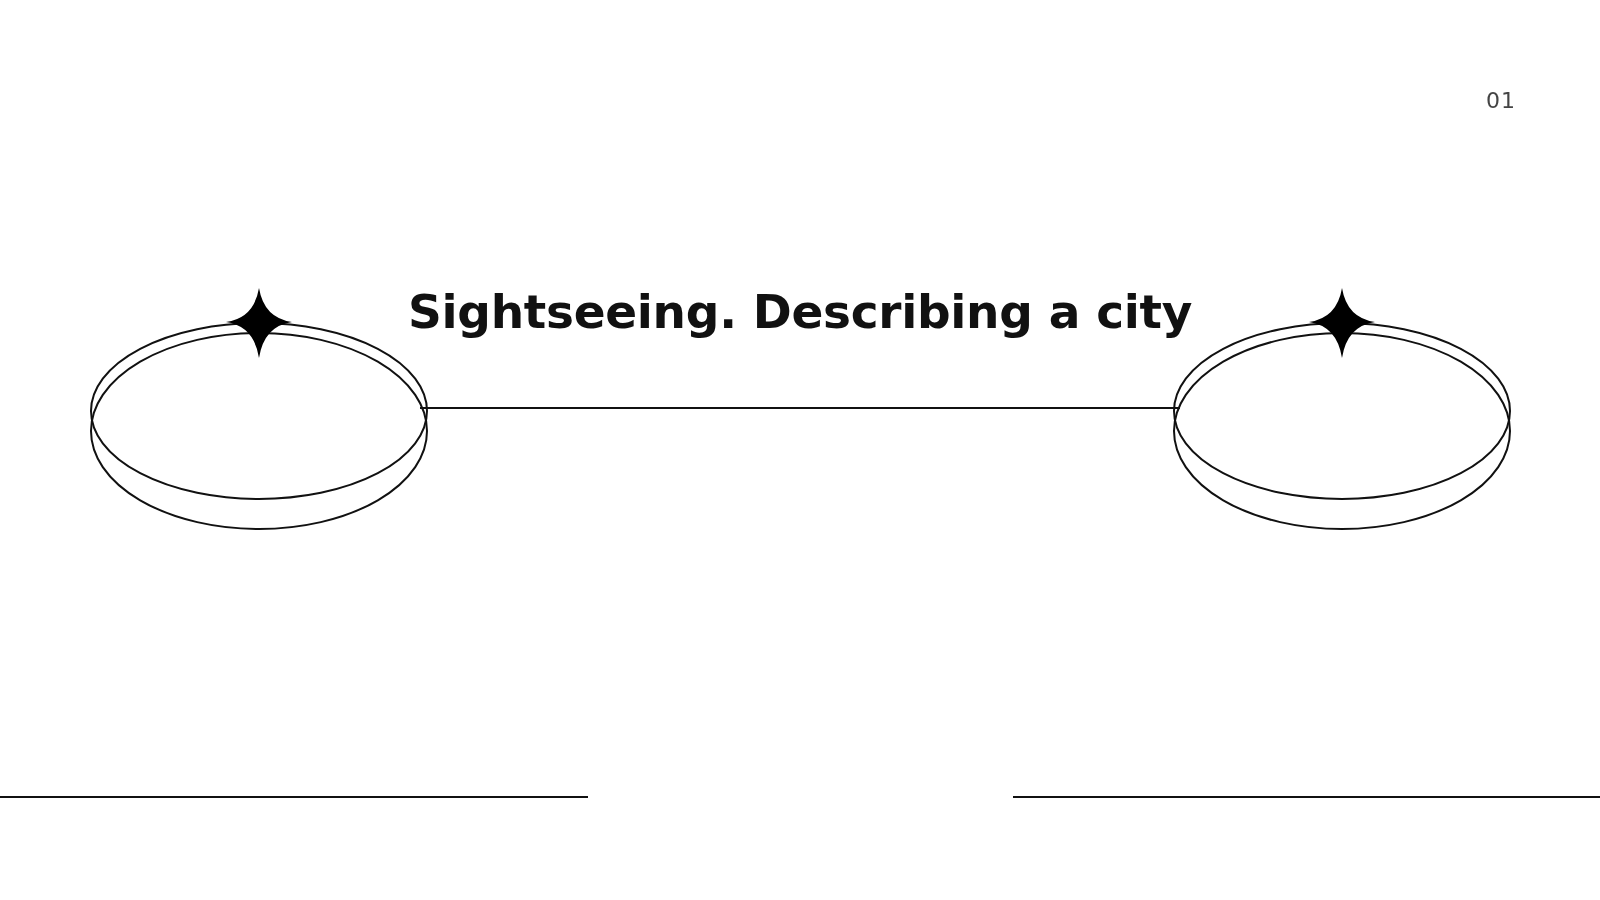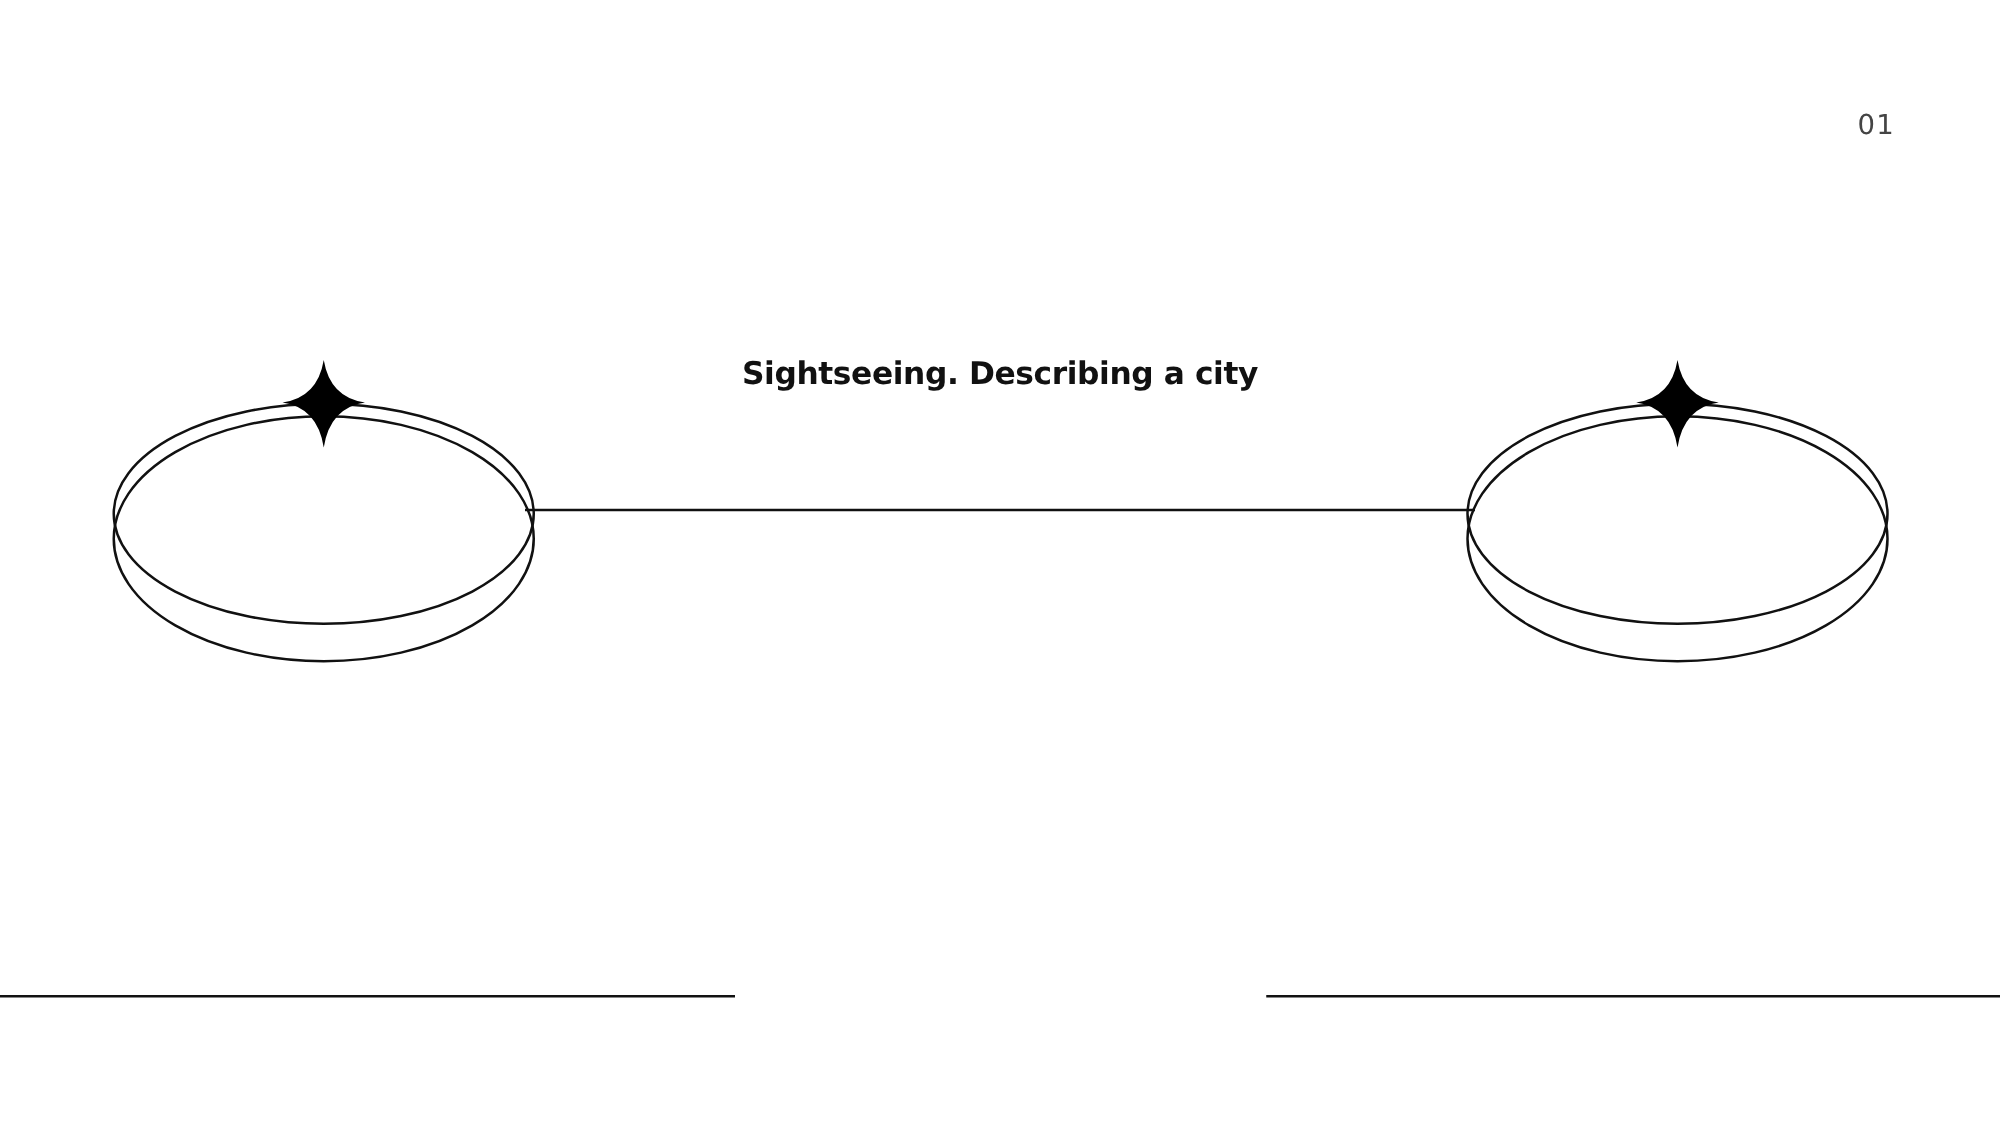--- a/index.html
+++ b/index.html
@@ -19,21 +19,21 @@
       color: #444444;
       letter-spacing: 1px;
       font-family: "DejaVu Sans", sans-serif;
     }
     .title {
       position: absolute;
       top: 284px;
       left: 0;
       width: 1600px;
       text-align: center;
-      font-size: 25px;
+      font-size: 47px;
       font-weight: bold;
       color: #111111;
       margin: 0;
       font-family: "DejaVu Sans", "Liberation Sans", sans-serif;
       letter-spacing: -0.3px;
     }
     .deco { position: absolute; left: 0; top: 0; }
   </style>
 </head>
 <body>

